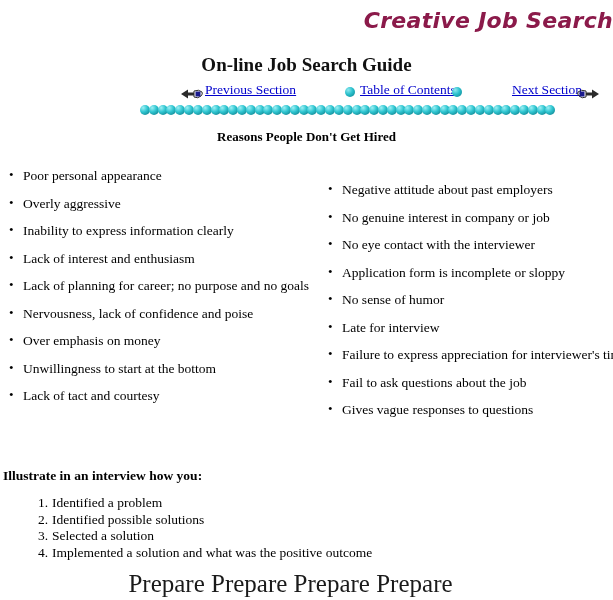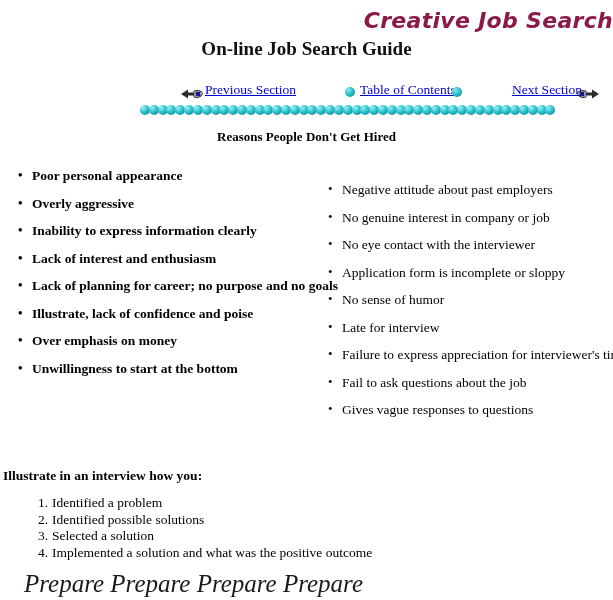--- a/index.html
+++ b/index.html
@@ -25,21 +25,21 @@
     font-family: "DejaVu Sans", "Liberation Sans", sans-serif;
     font-size: 22px;
     font-weight: bold;
     font-style: italic;
     letter-spacing: 0.3px;
     color: #8b1a4a;
     line-height: 1.05;
   }
   .sub-title {
     text-align: center;
-    margin: 0;
+    margin: 16px;
     padding-top: 6px;
     font-family: "Liberation Serif", "DejaVu Serif", serif;
     font-size: 19px;
     font-weight: bold;
     color: #111111;
   }
 
   
   .navbar {
     position: absolute;
@@ -118,21 +118,21 @@
   .reasons {
     position: absolute;
     left: 0;
     top: 168px;
     width: 613px;
   }
   .col {
     position: absolute;
     top: 0;
   }
-  .col-left  { left: 12px;  width: 310px; font-weight: bold; }
+  .col-left  { left: 3px;  width: 310px; }
   .col-right { left: 322px; width: 300px; }
   .col-right { top: 14px; }
 
   ul.reason-list {
     list-style: none;
     margin: 0;
     padding: 0;
   }
   ul.reason-list li {
     position: relative;
@@ -182,24 +182,24 @@
     width: 18px;
     text-align: right;
   }
 
   
   .slogan {
     position: absolute;
     left: 0;
     top: 570px;
     width: 557px;
+    text-align: center;
     padding-left: 24px;
     box-sizing: border-box;
     font-size: 25px;
-    font-style: italic;
     color: #1a1a1a;
     white-space: nowrap;
   }
 </style>
 </head>
 <body>
 
 <h1 class="brand-title">Creative Job Search</h1>
 <h2 class="sub-title">On-line Job Search Guide</h2>
 
@@ -281,23 +281,24 @@
 <div class="page-heading">Reasons People Don't Get Hired</div>
 
 <div class="reasons">
   <div class="col col-left">
     <ul class="reason-list" id="left-list">
         <li>Poor personal appearance</li>
         <li>Overly aggressive</li>
         <li>Inability to express information clearly</li>
         <li>Lack of interest and enthusiasm</li>
         <li>Lack of planning for career; no purpose and no goals</li>
-        <li>Illustrate, lack of confidence and poise</li>
+        <li>Nervousness, lack of confidence and poise</li>
         <li>Over emphasis on money</li>
         <li>Unwillingness to start at the bottom</li>
+        <li>Lack of tact and courtesy</li>
       </ul>
   </div>
   <div class="col col-right">
     <ul class="reason-list" id="right-list">
         <li>Negative attitude about past employers</li>
         <li>No genuine interest in company or job</li>
         <li>No eye contact with the interviewer</li>
         <li>Application form is incomplete or sloppy</li>
         <li>No sense of humor</li>
         <li>Late for interview</li>

